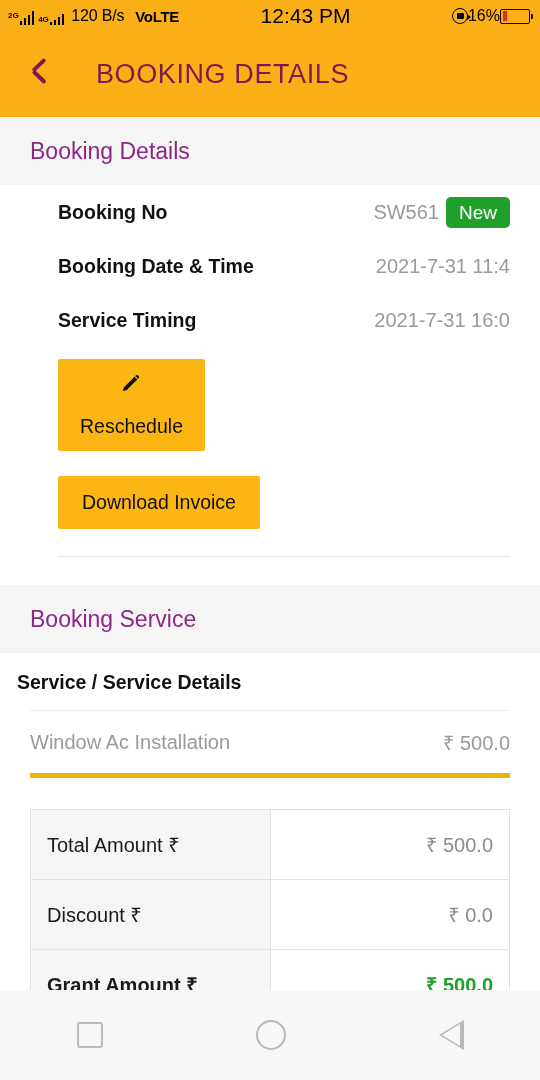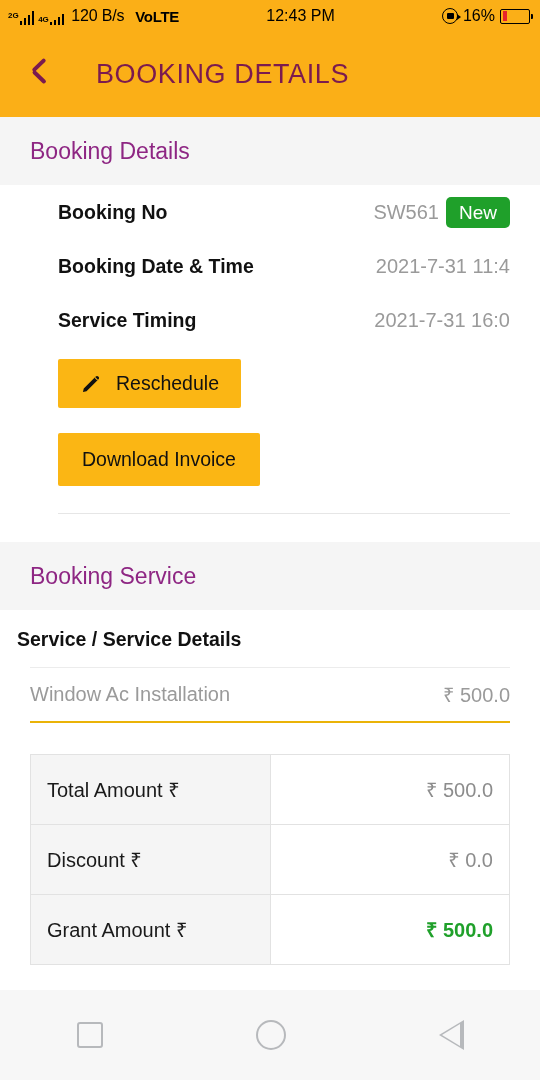--- a/index.html
+++ b/index.html
@@ -30,22 +30,22 @@
   .bars i:nth-child(2) { height: 7px; }
   .bars i:nth-child(3) { height: 10px; }
   .bars i:nth-child(4) { height: 14px; }
   .sig-small .bars { height: 11px; }
   .sig-small .bars i:nth-child(1) { height: 3px; }
   .sig-small .bars i:nth-child(2) { height: 5px; }
   .sig-small .bars i:nth-child(3) { height: 8px; }
   .sig-small .bars i:nth-child(4) { height: 11px; }
   .netspeed { font-size: 16px; font-weight: 500; letter-spacing: -0.2px; margin-left: 3px; }
   .volte { font-size: 15px; font-weight: bold; margin-left: 7px; letter-spacing: -0.3px; }
-  .sb-center { flex: 1; text-align: center; font-size: 16px; font-weight: 500; padding-right: 20px; }
-  .sb-right { display: flex; align-items: center; gap: 5px; }
+  .sb-center { flex: 1; text-align: center; font-size: 21px; font-weight: 500; padding-right: 20px; }
+  .sb-right { display: flex; align-items: center; }
   .lockrot { width: 16px; height: 16px; border: 1.6px solid #000; border-radius: 50%;
              position: relative; display: inline-block; }
   .lockrot::before {
     content: ""; position: absolute; left: 4px; top: 3.5px;
     width: 7px; height: 6px; background: #000;
     border-radius: 1px;
   }
   .lockrot::after {
     content: ""; position: absolute; right: -4px; top: 5px;
     width: 0; height: 0;
@@ -93,58 +93,59 @@
   .kv .v { font-size: 20px; color: #9A9A9A; }
   .badge {
     background: #1FA02A; color: #fff; font-size: 19px;
     padding: 6px 13px; border-radius: 5px; line-height: 1;
     display: inline-block;
   }
 
   .btnrow { padding-top: 12px; }
   .btn {
     background: #FBB614; border: none; color: #111;
-    font-size: 19.5px; display: inline-flex; align-items: center; gap: 14px;
+    font-size: 19.5px; display: inline-flex; align-items: center; gap: 21px;
     padding: 13px 22px; border-radius: 2px; cursor: pointer;
     font-family: "Liberation Sans", sans-serif;
+    flex-direction: column;
   }
   .btn.invoice { margin-top: 25px; padding: 15px 24px; }
   .pencil { width: 22px; height: 22px; position: relative; display: inline-block; flex: none; }
 
   .divider-thick { height: 1px; background: #E6E6E6; margin-top: 27px; }
   .gap-white { height: 28px; background: #fff; }
 
   .tbl-head {
     font-size: 19.5px; font-weight: bold; color: #111;
     padding: 18px 30px 16px 17px;
   }
   .svc-row {
     display: flex; justify-content: space-between; align-items: center;
-    margin: 0 30px; border-top: 1px solid #ECECEC; border-bottom: 2px solid #eab308;
-    height: 56px;
+    margin: 0 30px; border-top: 1px solid #ECECEC; border-bottom: 5px solid #eab308;
+    height: 68px;
   }
   .svc-row .name { font-size: 20px; color: #9A9A9A; }
   .svc-row .amt { font-size: 20px; color: #9A9A9A; }
 
   .amt-table {
     margin: 31px 30px 0 30px; border: 1px solid #E2E2E2;
     border-collapse: collapse; width: calc(100% - 60px);
   }
   .amt-table tr { height: 70px; }
   .amt-table td { border-bottom: 1px solid #E2E2E2; vertical-align: middle; }
   .amt-table tr:last-child td { border-bottom: none; }
   .amt-table td.lbl {
     background: #F5F5F5; width: 240px; padding-left: 16px;
     font-size: 20px; color: #1A1A1A; border-right: 1px solid #E2E2E2;
   }
   .amt-table td.val {
     background: #fff; text-align: right; padding-right: 16px;
     font-size: 20px; color: #8C8C8C;
   }
-  .amt-table tr.total td.lbl { font-weight: normal; margin-top: 40px; }
+  .amt-table tr.total td.lbl { font-weight: bold; margin-top: 40px; }
   .amt-table tr.total td.val { color: #1FA02A; font-weight: bold; }
 
   .bottom-div { height: 1px; background: #E6E6E6; margin-top: 30px; }
 
   
   .navbar {
     position: absolute; bottom: 0; left: 0; width: 540px; height: 90px;
     background: #F7F7F7; display: flex; align-items: center;
     justify-content: space-around;
   }

